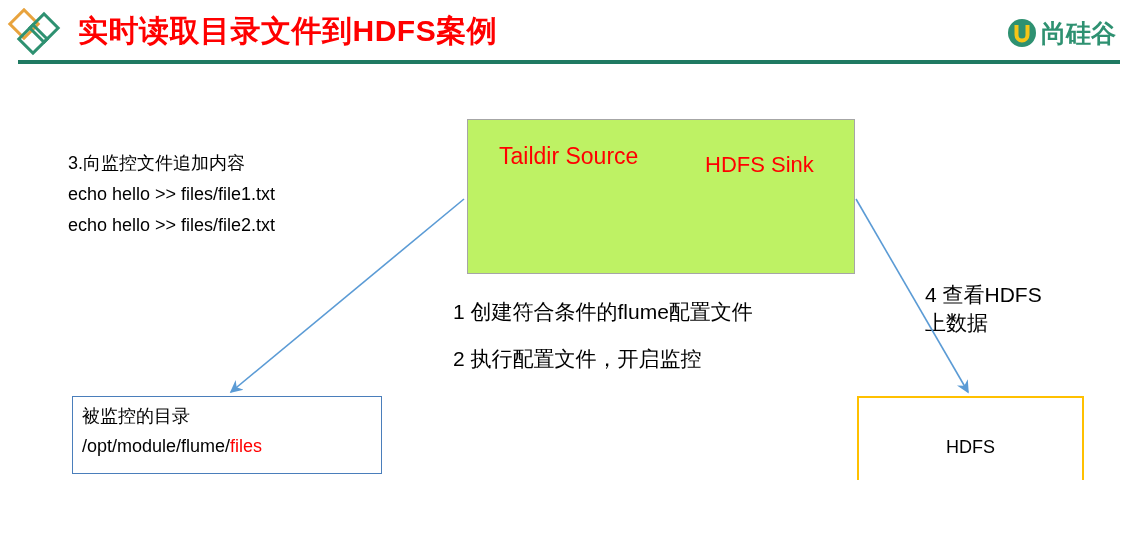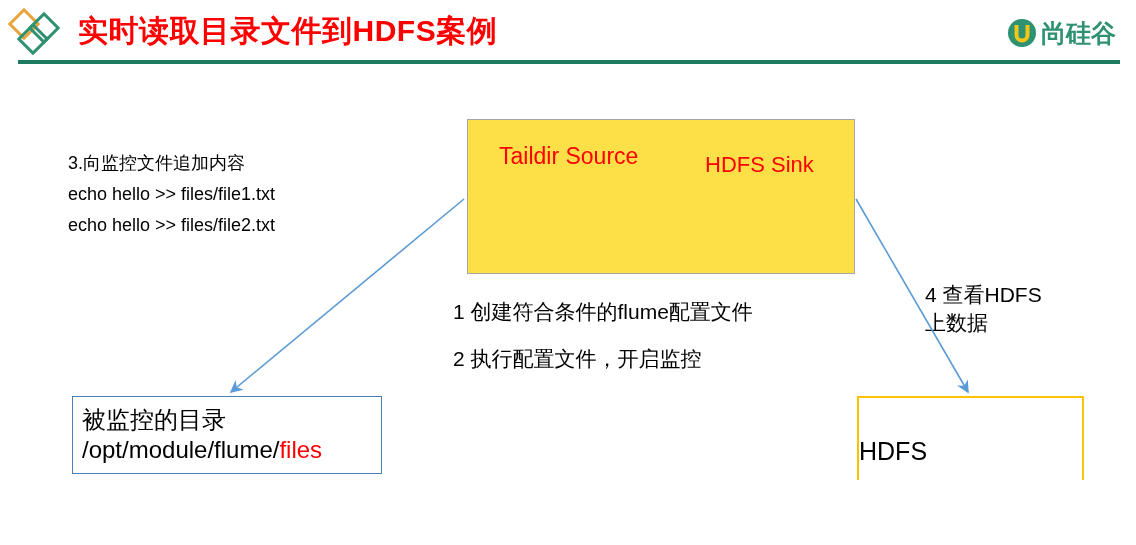--- a/index.html
+++ b/index.html
@@ -79,21 +79,21 @@
     line-height: 31px;
   }
 
   #center-box {
     position: absolute;
     left: 467px;
     top: 119px;
     width: 388px;
     height: 155px;
     border: 1.5px solid #a6a6a6;
-    background: #fde047;
+    background: #bef264;
     box-sizing: border-box;
   }
   #center-box .lbl {
     position: absolute;
     white-space: nowrap;
   }
   #label-taildir-source {
     left: 31px;
     top: 23px;
     font-size: 23px;
@@ -145,21 +145,21 @@
     top: 396px;
     width: 310px;
     height: 78px;
     border: 1.5px solid #4a7ebb;
     background: #ffffff;
     box-sizing: border-box;
   }
   #watched-dir-box .line {
     position: absolute;
     left: 9px;
-    font-size: 24px;
+    font-size: 18px;
     white-space: nowrap;
     color: #000000;
   }
   #watched-dir-line1 { top: 7px; }
   #watched-dir-line2 { top: 39px; }
   #watched-dir-line2 .hl { color: #ff0000; }
 
   #hdfs-box {
     position: absolute;
     left: 857px;
@@ -168,21 +168,22 @@
     height: 108px;
     border: 2px solid #ffc000;
     background: #ffffff;
     box-sizing: border-box;
   }
   #hdfs-box-label {
     position: absolute;
     left: 0;
     right: 0;
     top: 39px;
-    font-size: 25px;
+    text-align: center;
+    font-size: 18px;
     color: #000000;
   }
 
   #arrows {
     position: absolute;
     left: 0;
     top: 0;
     width: 1136px;
     height: 545px;
     pointer-events: none;

